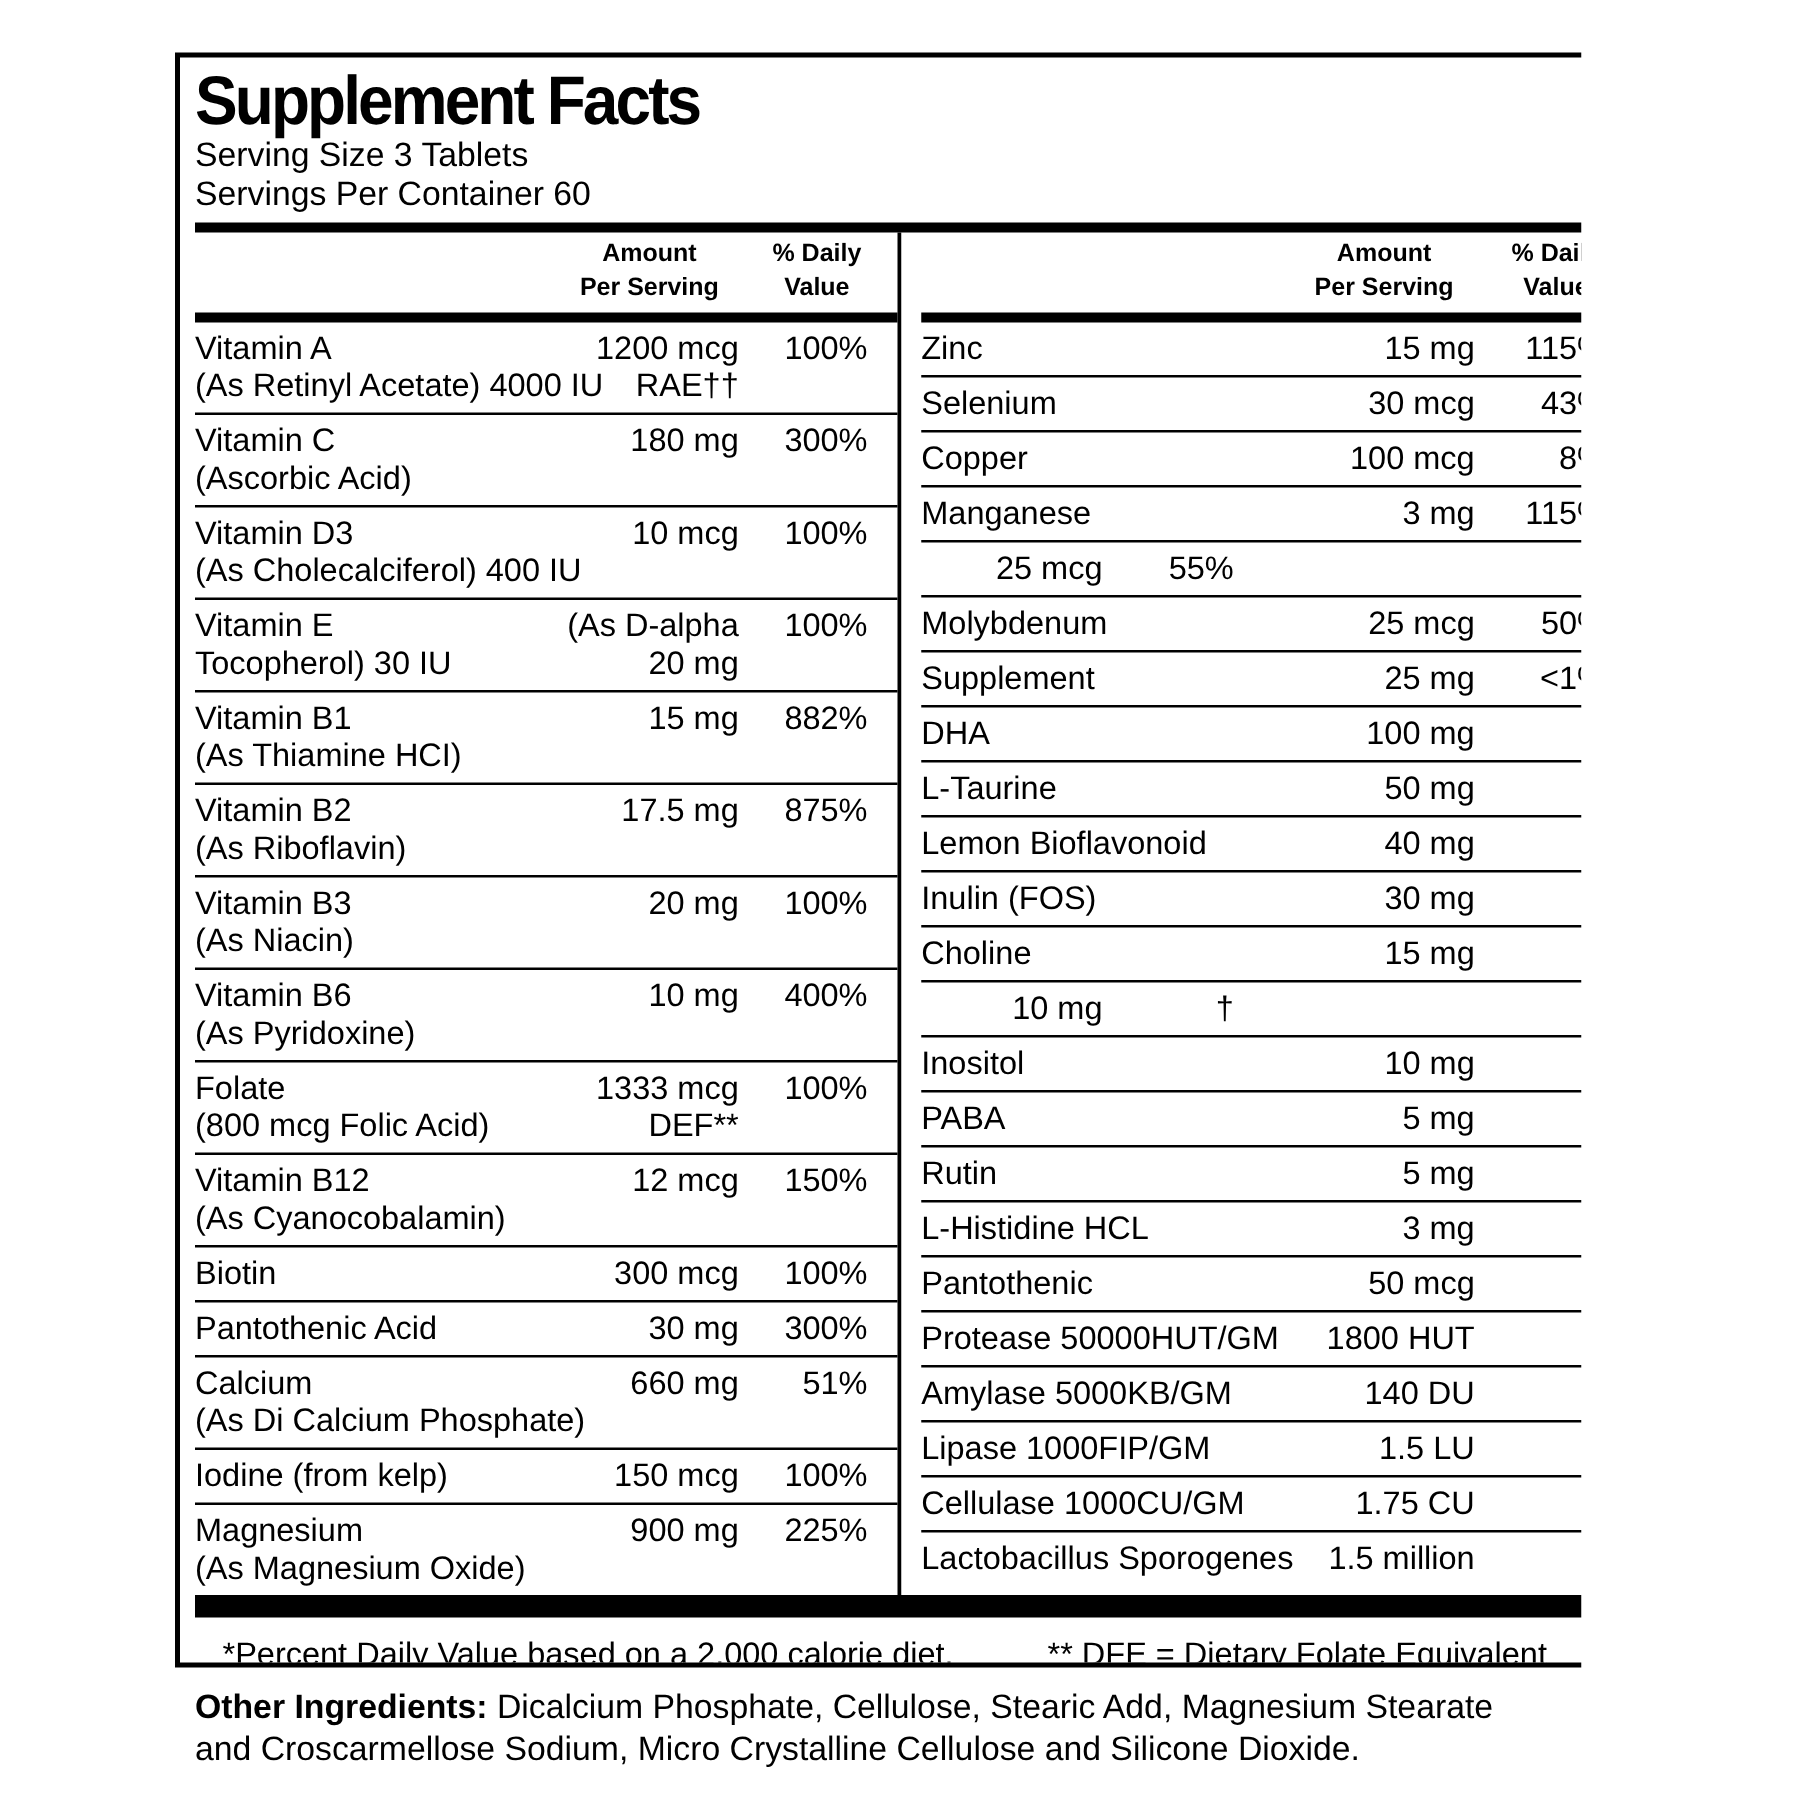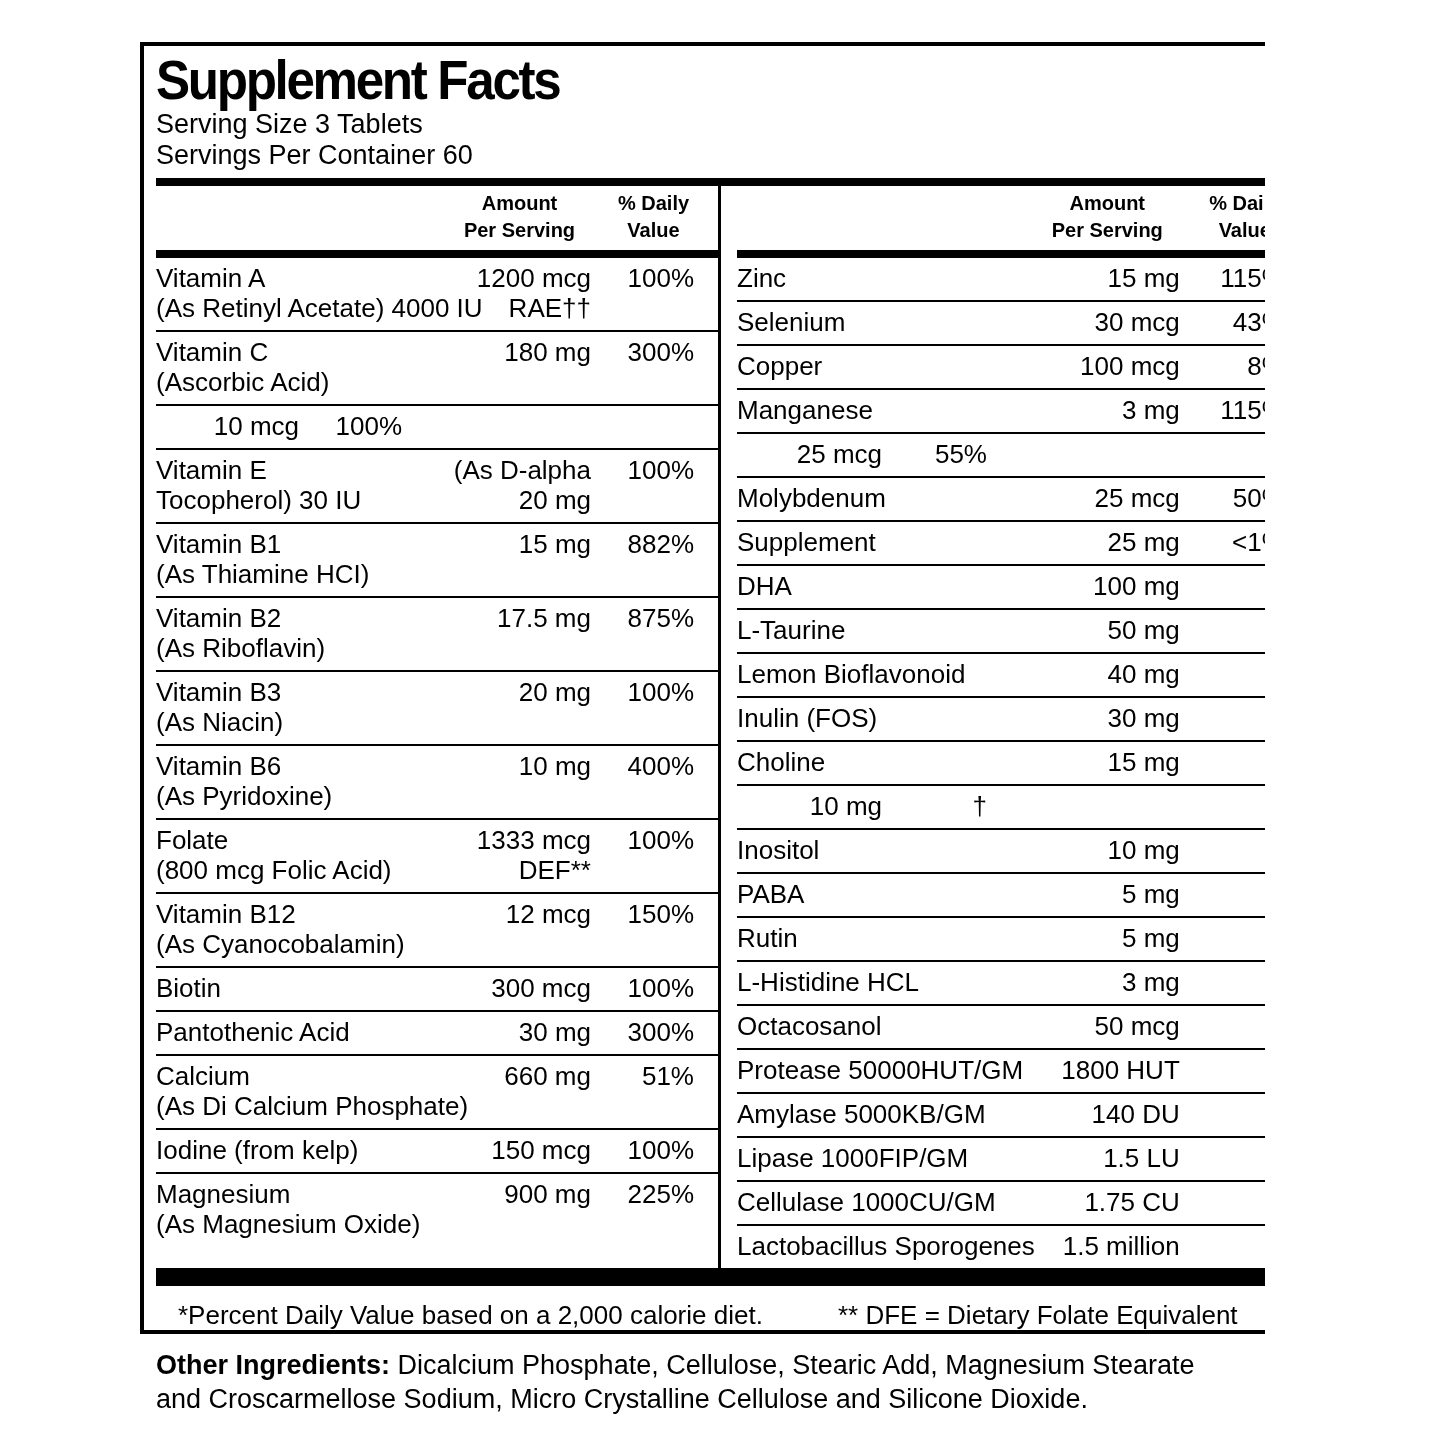--- a/index.html
+++ b/index.html
@@ -175,20 +175,24 @@
                 <div>(Ascorbic Acid)</div>
               </div>
               <div class="cell-amt">
                 <div>180 mg</div>
               </div>
               <div class="cell-dv">
                 <div>300%</div>
               </div>
             </div>
             <div class="row">
+              <div class="cell-name">
+                <div>Vitamin D3</div>
+                <div>(As Cholecalciferol) 400 IU</div>
+              </div>
               <div class="cell-amt">
                 <div>10 mcg</div>
               </div>
               <div class="cell-dv">
                 <div>100%</div>
               </div>
             </div>
             <div class="row">
               <div class="cell-name">
                 <div>Vitamin E</div>
@@ -524,21 +528,21 @@
               </div>
               <div class="cell-amt">
                 <div>3 mg</div>
               </div>
               <div class="cell-dv">
                 <div>†</div>
               </div>
             </div>
             <div class="row">
               <div class="cell-name">
-                <div>Octacosanol</div>
+                <div>Pantothenic</div>
               </div>
               <div class="cell-amt">
                 <div>50 mcg</div>
               </div>
               <div class="cell-dv">
                 <div>†</div>
               </div>
             </div>
             <div class="row">
               <div class="cell-name">

